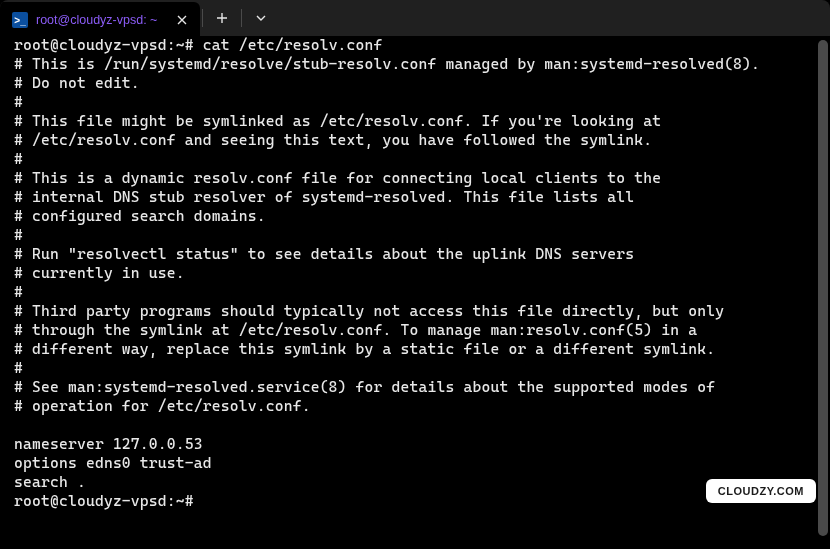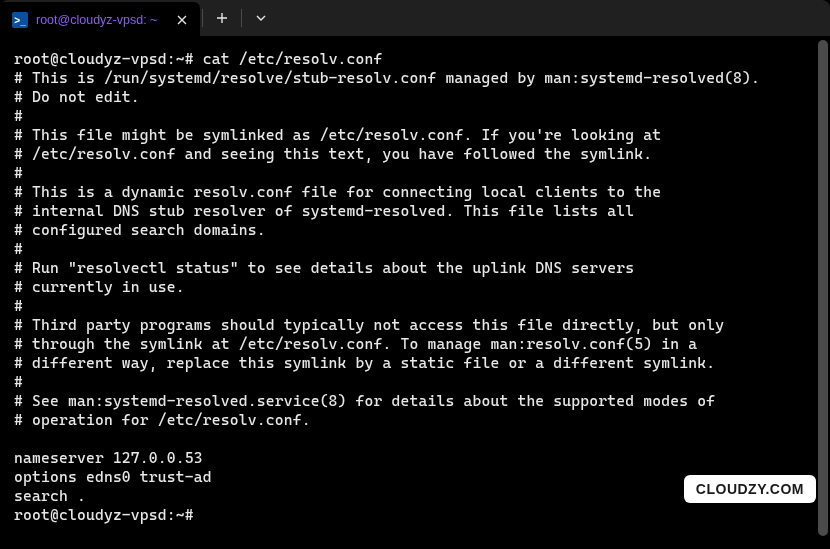--- a/index.html
+++ b/index.html
@@ -66,21 +66,21 @@
       width: 34px; height:36px; display:flex;align-items:center;justify-content:center;
       color:#e6e6e6;
     }
     .tab-divider {
       width:1px;height:18px;background:#4a4a4a;align-self:center;margin:0 2px 0 2px;
     }
     .terminal {
       flex: 1;
       background: #000;
       color: #e8e8e8;
-      padding: 14px 14px 14px 14px;
+      padding: 0 14px 14px 14px;
       font-size: 15px;
       line-height: 19px;
       white-space: pre;
       overflow: hidden;
       letter-spacing: 0.2px;
     }
     .scrollthumb {
       position:absolute;
       right:2px;
       top:40px;
@@ -89,21 +89,21 @@
       background:#4a4a4a;
       border-radius:5px;
     }
     .watermark {
       position:absolute;
       right:14px;
       bottom:46px;
       background:#fff;
       color:#1a1a1a;
       font-family: Arial, sans-serif;
-      font-size:14px;
+      font-size:11px;
       font-weight:bold;
       letter-spacing:0.5px;
       padding:6px 12px;
       border-radius:6px;
       text-align:right;
     }
   </style>
 </head>
 <body>
 

